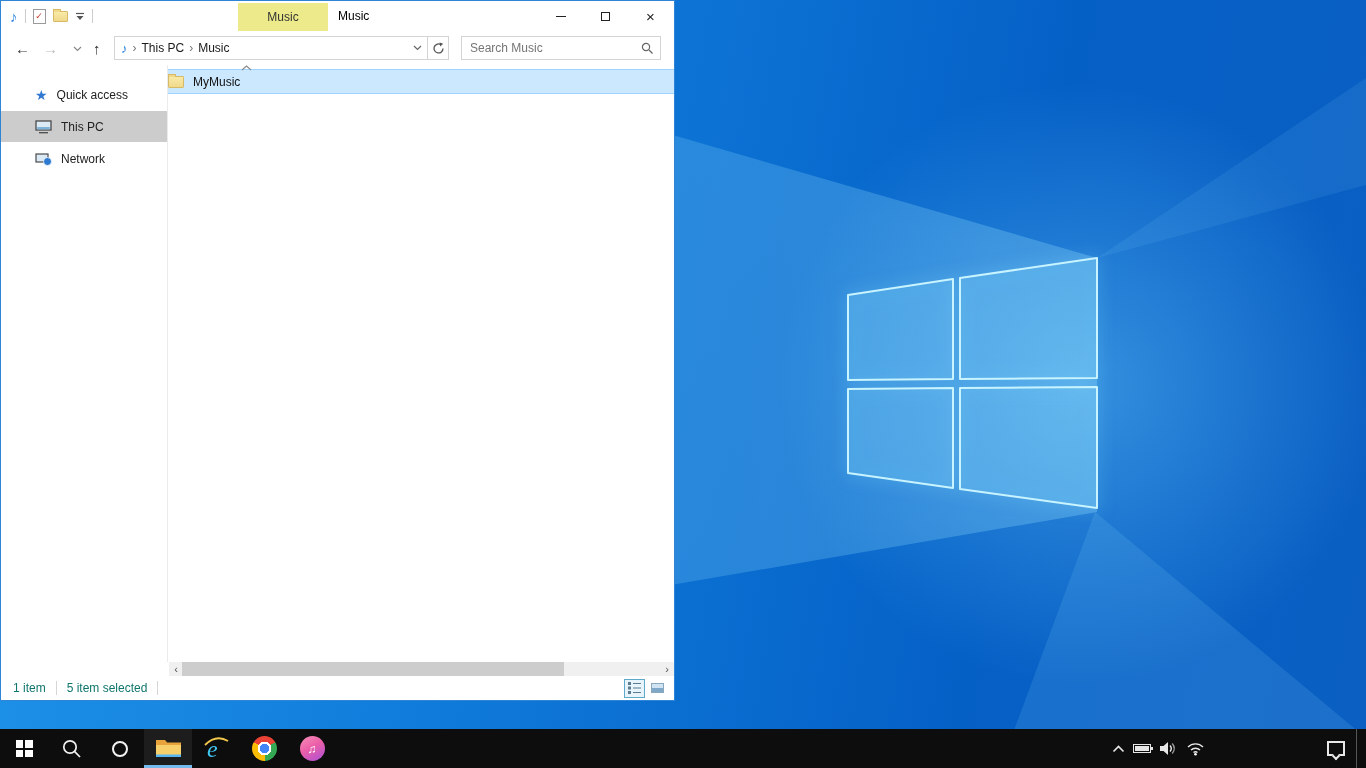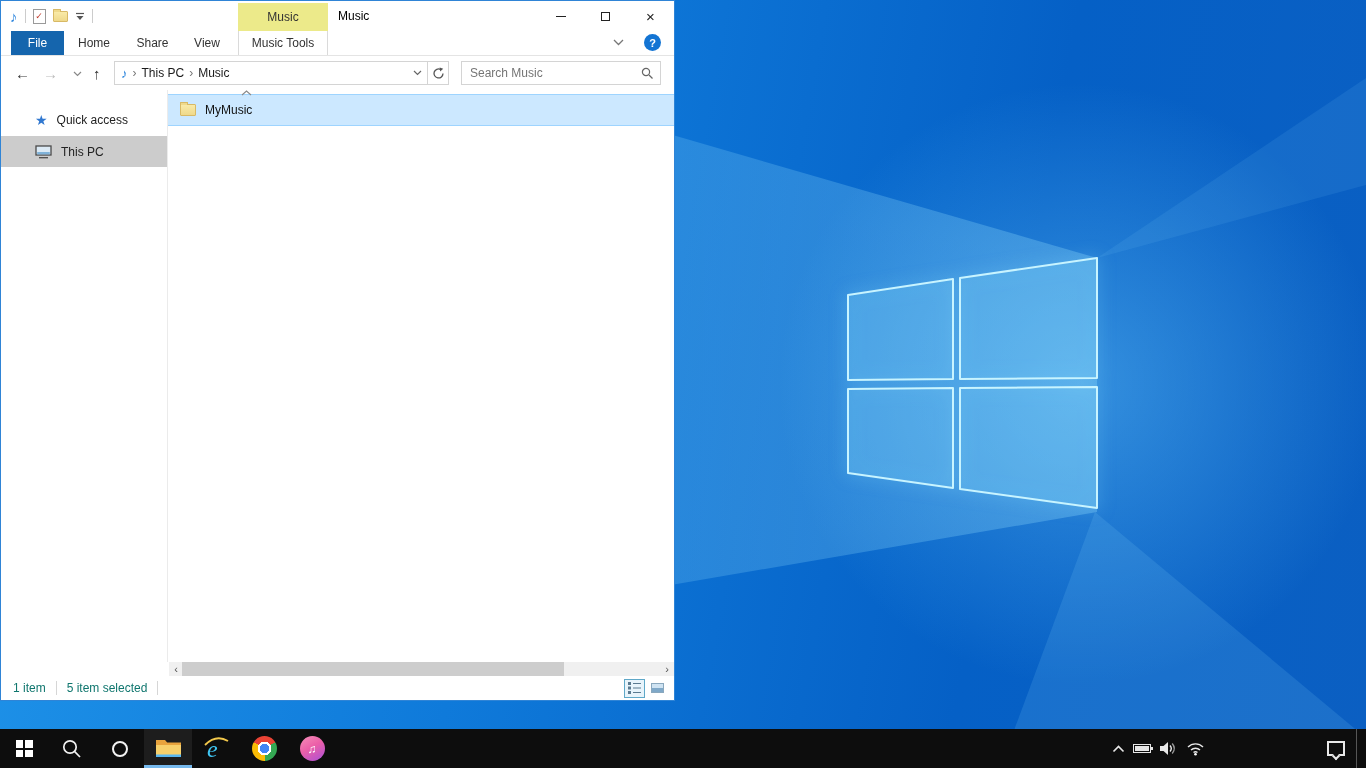--- a/index.html
+++ b/index.html
@@ -83,23 +83,23 @@
     padding-left:34px; gap:9px; color:#222; }
   .side-item.selected { background:#cccccc; }
   .star { color:#3178d0; font-size:14px; line-height:1; }
   .content { flex:1; position:relative; min-width:0; }
   .headers { height:26px; display:flex; color:#444; position:relative; }
   .hcell { display:flex; align-items:center; border-right:1px solid #e3e3e3; }
   .hc-name { width:156px; padding-left:15px; } .hc-num { width:28px; padding-left:7px; }
   .hc-title { width:174px; padding-left:8px; } .hc-artists { width:119px; padding-left:7px; }
   .hc-album { flex:1; padding-left:7px; border-right:none; }
   .sort-caret { position:absolute; left:73px; top:0px; }
-  .file-row { margin-top:4px; height:32px; background:#cce8ff;
+  .file-row { margin-top:4px; height:25px; background:#cce8ff;
     border-top:1px solid #9ed4ff; border-bottom:1px solid #9ed4ff;
-    display:flex; align-items:center; padding-left:12px; gap:9px; color:#111; }
+    display:flex; align-items:center; padding-left:0; gap:9px; color:#111; }
   .file-row .folder { width:16px; height:12px; }
 
   
   .hscroll { height:14px; flex:0 0 14px; display:flex; }
   .hs-spacer { width:168px; flex:0 0 168px; background:#fff; }
   .hs-bar { flex:1; position:relative; background:#f0f0f0; display:flex;
     justify-content:space-between; }
   .hs-arrow { width:14px; display:flex; align-items:center; justify-content:center;
     color:#555; font-size:11px; line-height:1; }
   .hs-thumb { position:absolute; left:13px; top:0; height:14px; width:382px; background:#cdcdcd; }
@@ -178,31 +178,20 @@
       <span class="cap-btn">
           <span class="min-bar"></span>
         </span>
       <span class="cap-btn">
           <span class="max-box"></span>
         </span>
       <span class="cap-btn close-x">×</span>
     </div>
   </div>
 
-  <div class="tabs">
-    <div class="tab tab-file">File</div>
-    <div class="tab tab-home">Home</div>
-    <div class="tab tab-share">Share</div>
-    <div class="tab tab-view">View</div>
-    <div class="tab tab-mtools">Music Tools</div>
-    <svg class="ribbon-chevron" width="11" height="7" viewBox="0 0 11 7">
-      <polyline points="1,1 5.5,5.5 10,1" fill="none" stroke="#777" stroke-width="1.3"></polyline>
-    </svg>
-    <div class="help-btn">?</div>
-  </div>
 
   <div class="toolbar">
     <span class="nav-glyph" style="left:14px;color:#333;">←</span>
     <span class="nav-glyph" style="left:42px;color:#bcbcbc;">→</span>
     <svg class="nav-glyph" style="left:72px;top:15px;height:auto;" width="9" height="6" viewBox="0 0 9 6">
       <polyline points="1,1 4.5,4.5 8,1" fill="none" stroke="#888" stroke-width="1.2"></polyline>
     </svg>
     <span class="nav-glyph" style="left:92px;color:#333;">↑</span>
 
     <div class="addr">
@@ -242,20 +231,27 @@
         <span class="star">★</span>
         <span>Quick access</span>
       </div>
       <div class="side-item selected">
         <svg width="17" height="14" viewBox="0 0 17 14">
           <rect x="1" y="1" width="15" height="9" fill="#dceaf5" stroke="#4a4a4a" stroke-width="1.3"></rect>
           <rect x="2.2" y="7" width="12.6" height="2.4" fill="#7fb2d9"></rect>
           <line x1="4" y1="12.7" x2="13" y2="12.7" stroke="#4a4a4a" stroke-width="1.3"></line>
         </svg>
         <span>This PC</span>
+      </div>
+      <div class="side-item">
+        <svg width="17" height="14" viewBox="0 0 17 14">
+          <rect x="1" y="2" width="12" height="8" fill="#dceaf5" stroke="#4a4a4a" stroke-width="1.2"></rect>
+          <circle cx="12.5" cy="9.5" r="4" fill="#2f7ad1" stroke="#fff" stroke-width="0.8"></circle>
+        </svg>
+        <span>Network</span>
       </div>
     </div>
 
     <div class="content">
       <svg class="sort-caret" width="11" height="6" viewBox="0 0 11 6">
         <polyline points="1,5 5.5,1 10,5" fill="none" stroke="#8a8a8a" stroke-width="1.1"></polyline>
       </svg>
       <div class="file-row">
         <span class="folder"></span>
         <span>MyMusic</span>

